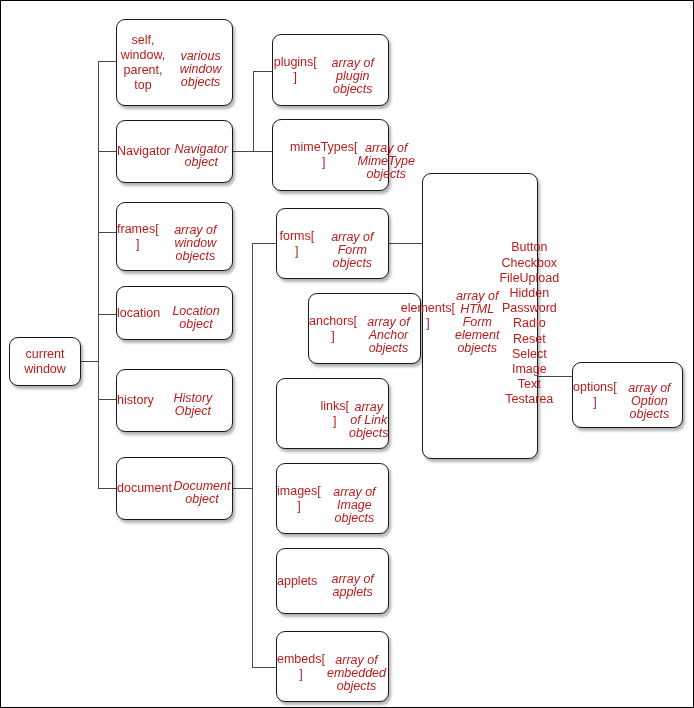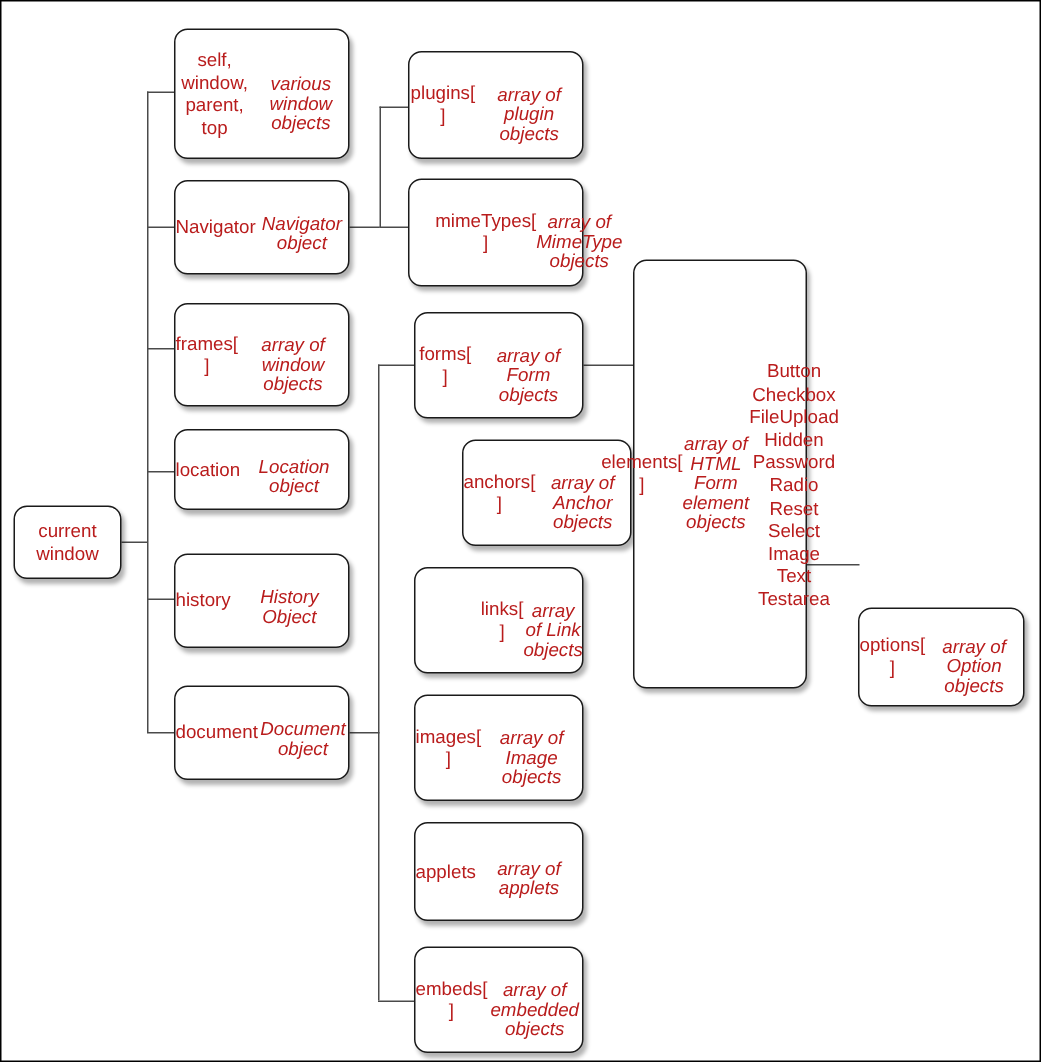--- a/index.html
+++ b/index.html
@@ -193,19 +193,19 @@
 Hidden
 Password
 Radio
 Reset
 Select
 Image
 Text
 Testarea</div>
   </div>
 
-  <div class="node" style="left:571px; top:361px; width:111px; height:66px;margin-top:43px;">
+  <div class="node" style="left:571px; top:361px; width:111px; height:66px;">
     <div class="title">options[ ]</div>
     <div class="desc">array of Option
 objects</div>
   </div>
 
 </div>
 
 </body></html>

